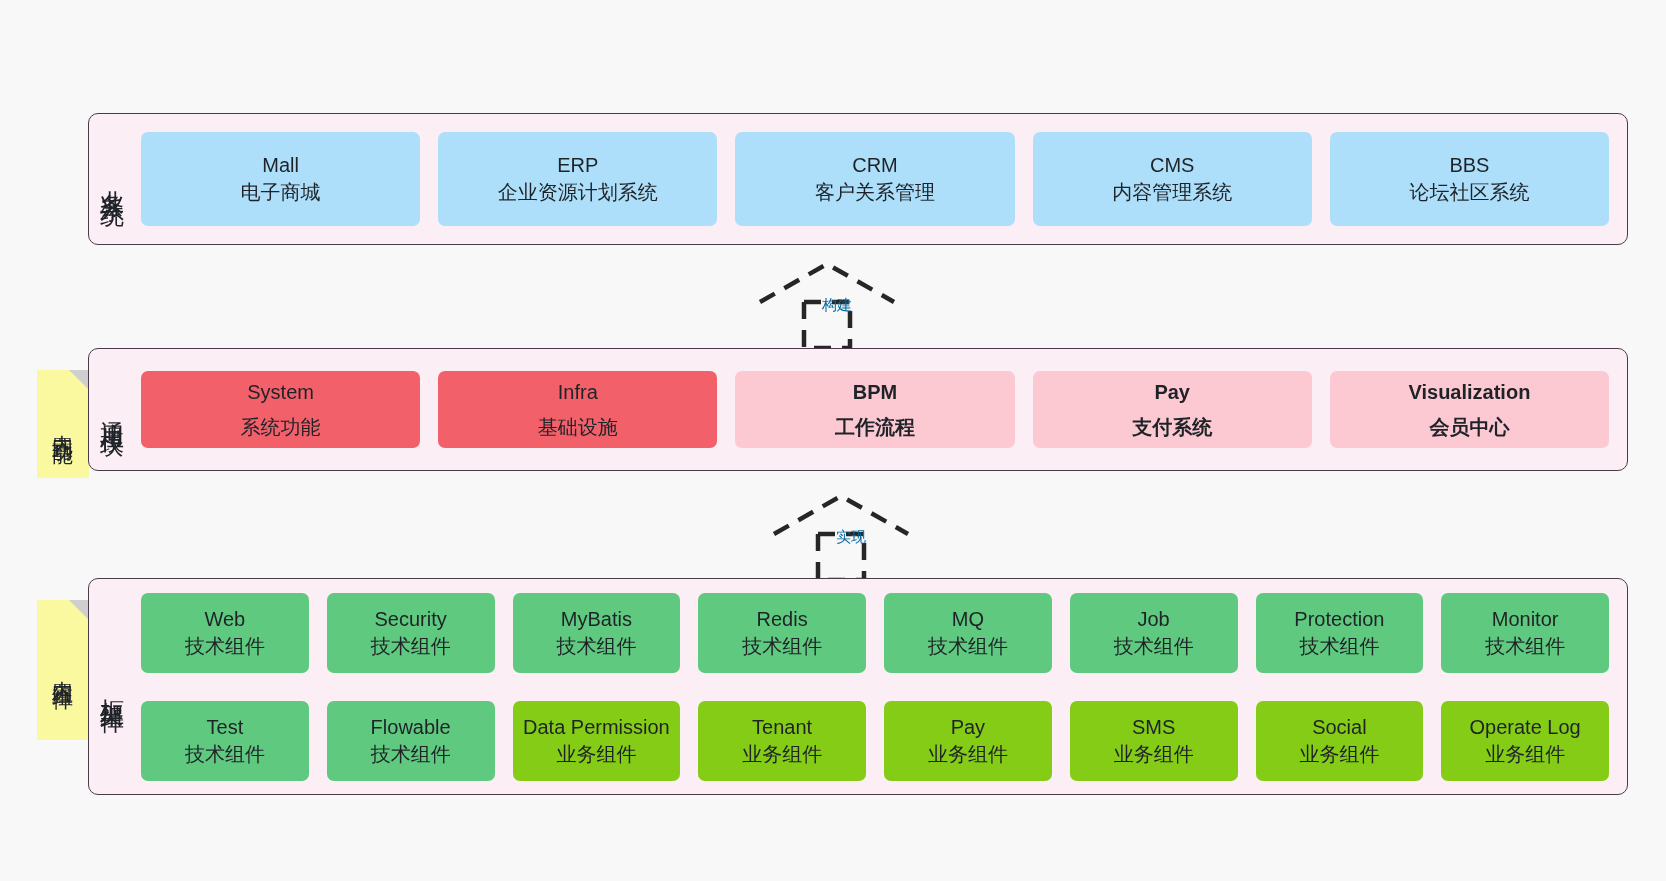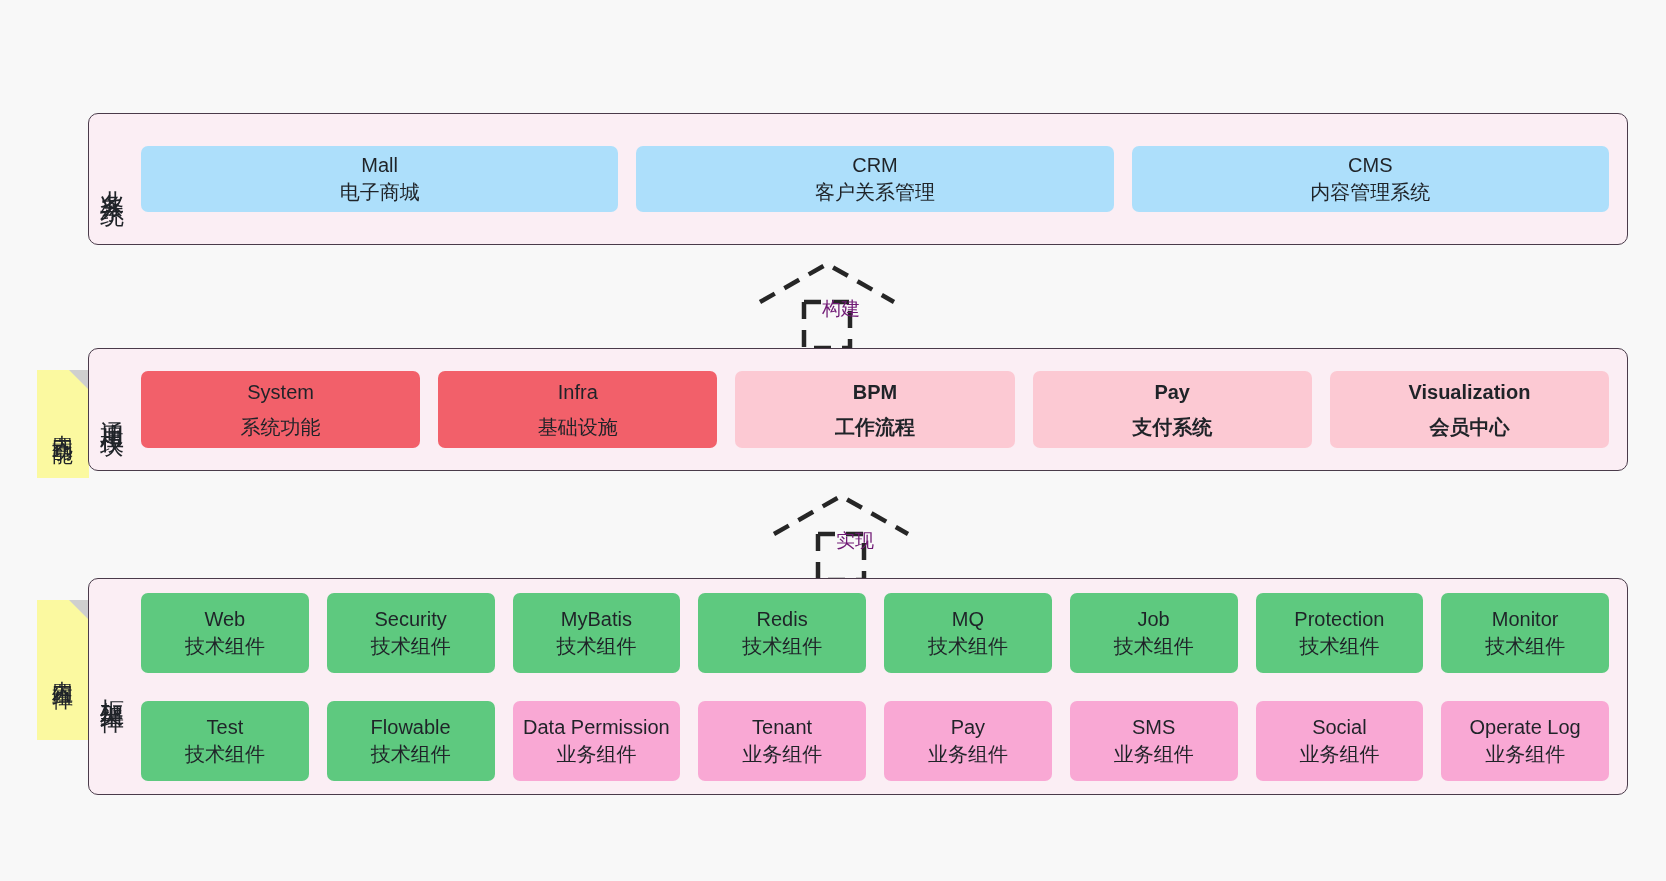--- a/index.html
+++ b/index.html
@@ -63,25 +63,25 @@
     padding:6px 4px;
   }
   .cell .t1{display:block;}
   .cell .t2{display:block;}
 
   
   .c-blue        {background:#addffb;}
   .c-red         {background:#f2606a;}
   .c-pink        {background:#fcc9d3;font-weight:bold;}
   .c-green       {background:#5ec97f;}
-  .c-green-light {background:#f9a8d4;text-align:center;}
+  .c-green-light {background:#84cc16;text-align:center;}
 
   
   #layer-business{left:88px;  top:113px; width:1540px; height:132px;}
-  #layer-business .cell{height:66px;}
+  #layer-business .cell{height:94px;}
 
   #layer-common{left:88px;   top:348px; width:1540px; height:123px;}
   #layer-common .cell{height:77px;gap:8px;}
 
   #layer-framework{left:88px;top:578px; width:1540px; height:217px;}
   #layer-framework .cell{height:80px;}
   #layer-framework .layer-body{gap:28px;}
 
   
   .note{
@@ -108,22 +108,22 @@
     clip-path:polygon(0 0,100% 100%,100% 0);
   }
   #note-common   {left:37px; top:370px; height:108px;}
   #note-framework{left:37px; top:600px; height:140px;}
 
   
   .uml{position:absolute;}
   .uml svg{display:block;overflow:visible;}
   .uml-label{
     position:absolute;
-    font-size:19px;
-    color:#701a75;
+    font-size:15px;
+    color:#0369a1;
     background:transparent;
     white-space:nowrap;
     user-select:none;
   }
   #uml-build{left:752px;top:258px;}
   #uml-build .uml-label{left:70px;top:38px;}
   #uml-impl{left:766px;top:490px;}
   #uml-impl .uml-label{left:70px;top:38px;}
 </style>
 </head>
@@ -133,26 +133,34 @@
 
   <div class="layer" id="layer-business">
     <div class="layer-title">业务系统</div>
     <div class="layer-body">
       <div class="row">
         <div class="cell c-blue">
           <span class="t1">Mall</span>
           <span class="t2">电子商城</span>
         </div>
         <div class="cell c-blue">
+          <span class="t1">ERP</span>
+          <span class="t2">企业资源计划系统</span>
+        </div>
+        <div class="cell c-blue">
           <span class="t1">CRM</span>
           <span class="t2">客户关系管理</span>
         </div>
         <div class="cell c-blue">
           <span class="t1">CMS</span>
           <span class="t2">内容管理系统</span>
+        </div>
+        <div class="cell c-blue">
+          <span class="t1">BBS</span>
+          <span class="t2">论坛社区系统</span>
         </div>
       </div>
     </div>
   </div>
 
   <div class="uml" id="uml-build">
     <svg width="160" height="100" viewBox="0 0 160 100">
       <path d="M 8 44 L 75 6 L 142 44" fill="none" stroke="#262626" stroke-width="4.5" stroke-dasharray="17 11" stroke-linecap="butt"></path>
       <path d="M 52 44 L 98 44" fill="none" stroke="#262626" stroke-width="4.5" stroke-dasharray="17 11"></path>
       <path d="M 52 44 L 52 90 L 98 90 L 98 44" fill="none" stroke="#262626" stroke-width="4.5" stroke-dasharray="17 11"></path>

